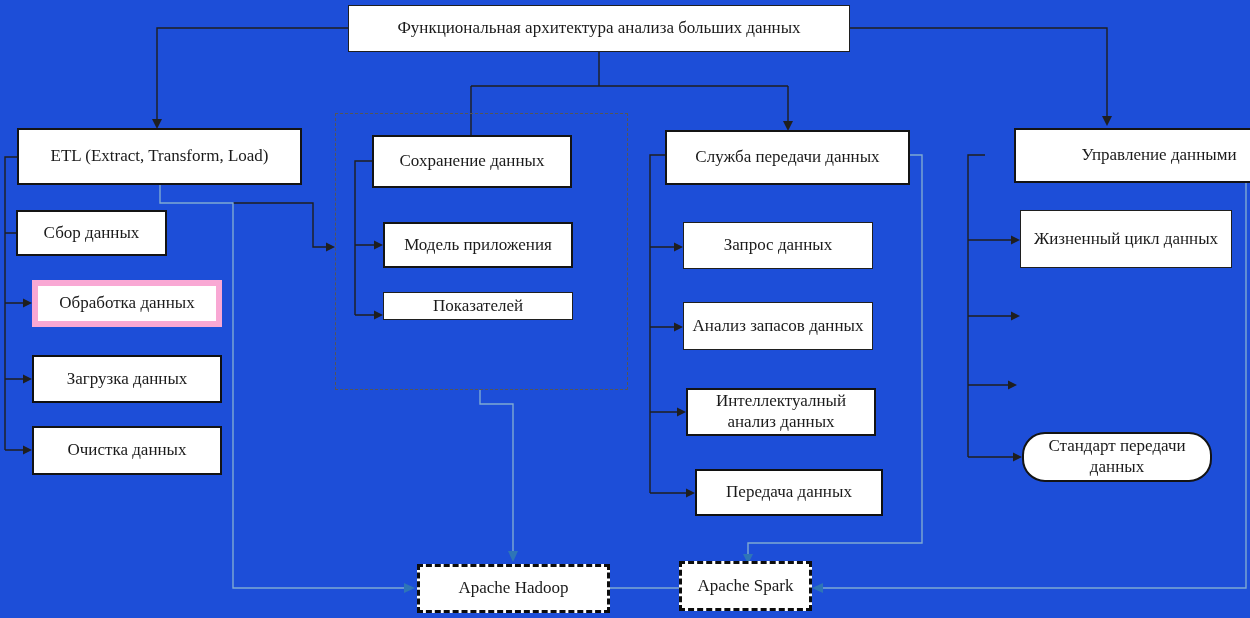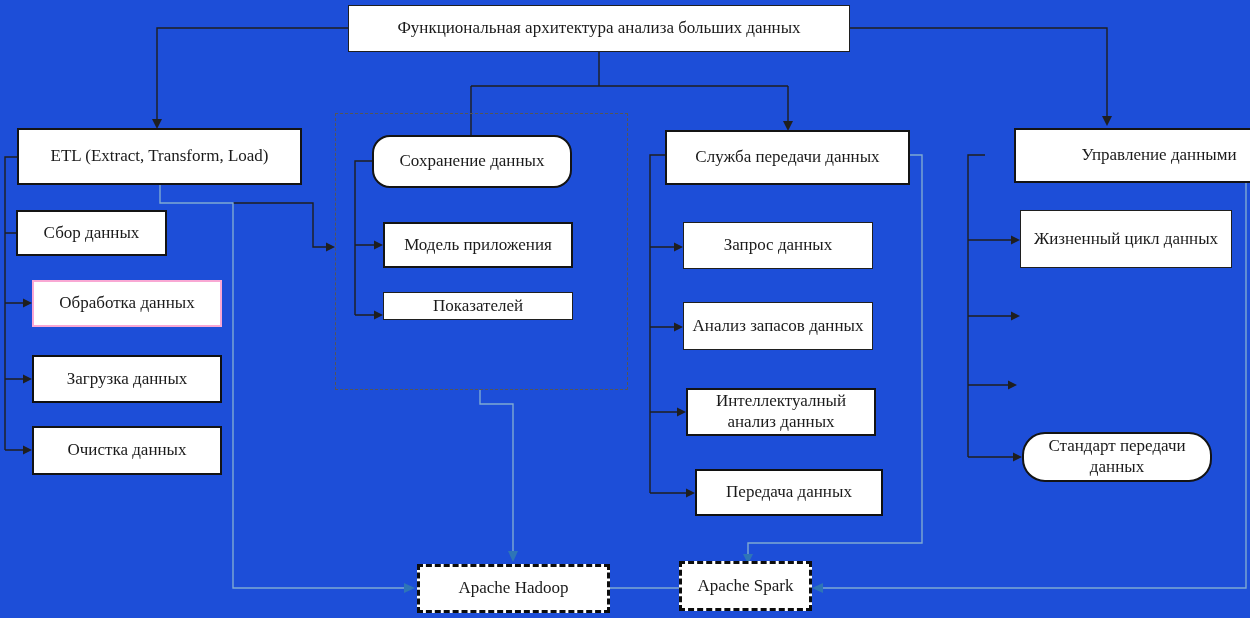--- a/index.html
+++ b/index.html
@@ -9,21 +9,21 @@
   }
   .wires{position:absolute;left:0;top:0;z-index:1;}
   .node{
     position:absolute;z-index:3;background:#ffffff;
     display:flex;align-items:center;justify-content:center;
     text-align:center;font-size:17px;line-height:1.22;padding:2px 6px;box-sizing:border-box;
   }
   .b15{border:1.5px solid #1f1f1f;}
   .b2{border:2px solid #141414;}
   .b25{border:2.5px solid #101010;text-align:right;}
-  .blight{border:2px solid #f9a8d4;}
+  .blight{border:6px solid #f9a8d4;}
   .dashed-group{
     position:absolute;z-index:2;background:transparent;
     border:1.6px dashed #555;box-sizing:border-box;
   }
   .platform{
     border:3px dashed #0d0d0d;font-size:17px;z-index:3;
   }
 </style>
 </head>
 <body>
@@ -81,21 +81,21 @@
   <div class="dashed-group" style="left:335px;top:113px;width:293px;height:277px;"></div>
 
   <div class="node b15" style="left:348px;top:5px;width:502px;height:47px;">Функциональная архитектура анализа больших данных</div>
 
   <div class="node b2" style="left:17px;top:128px;width:285px;height:57px;">ETL (Extract, Transform, Load)</div>
   <div class="node b2" style="left:16px;top:210px;width:151px;height:46px;">Сбор данных</div>
   <div class="node blight" style="left:32px;top:280px;width:190px;height:47px;">Обработка данных</div>
   <div class="node b25" style="left:32px;top:355px;width:190px;height:48px;">Загрузка данных</div>
   <div class="node b2" style="left:32px;top:426px;width:190px;height:49px;">Очистка данных</div>
 
-  <div class="node b2" style="left:372px;top:135px;width:200px;height:53px;border-radius:18px;">Сохранение данных</div>
+  <div class="node b2" style="left:372px;top:135px;width:200px;height:53px;">Сохранение данных</div>
   <div class="node b2" style="left:383px;top:222px;width:190px;height:46px;">Модель приложения</div>
   <div class="node b15" style="left:383px;top:292px;width:190px;height:28px;">Показателей</div>
 
   <div class="node b2" style="left:665px;top:130px;width:245px;height:55px;">Служба передачи данных</div>
   <div class="node b15" style="left:683px;top:222px;width:190px;height:47px;">Запрос данных</div>
   <div class="node b15" style="left:683px;top:302px;width:190px;height:48px;">Анализ запасов данных</div>
   <div class="node b2" style="left:686px;top:388px;width:190px;height:48px;">Интеллектуалный анализ данных</div>
   <div class="node b25" style="left:695px;top:469px;width:188px;height:47px;">Передача данных</div>
 
   <div class="node b2" style="left:985px;top:128px;width:290px;height:55px;margin-left:29px;">Управление данными</div>

